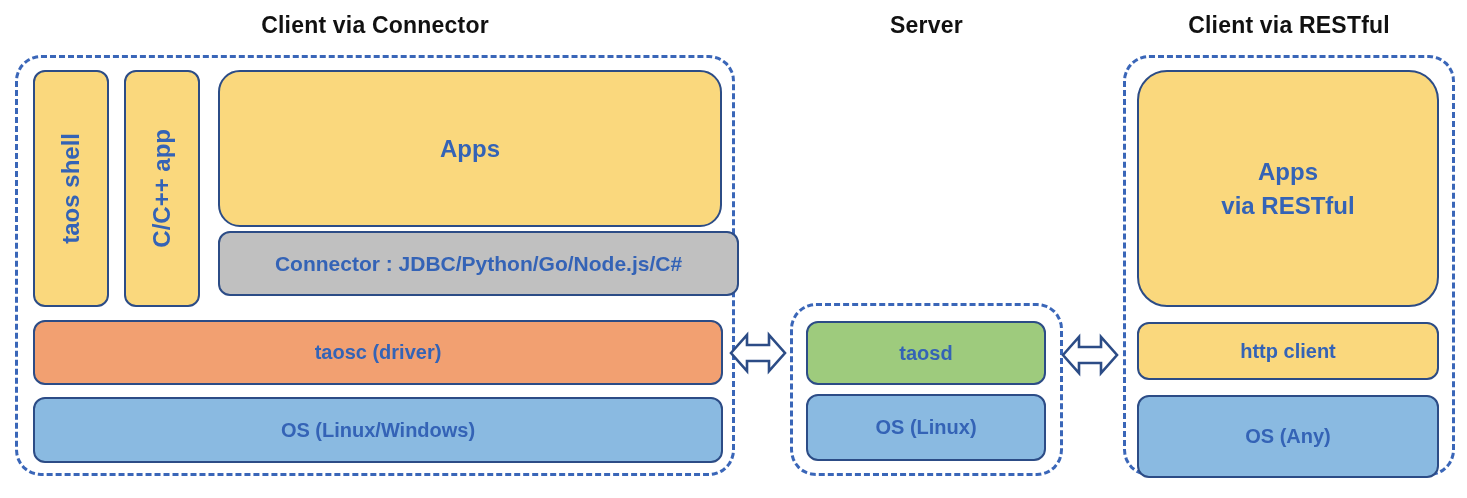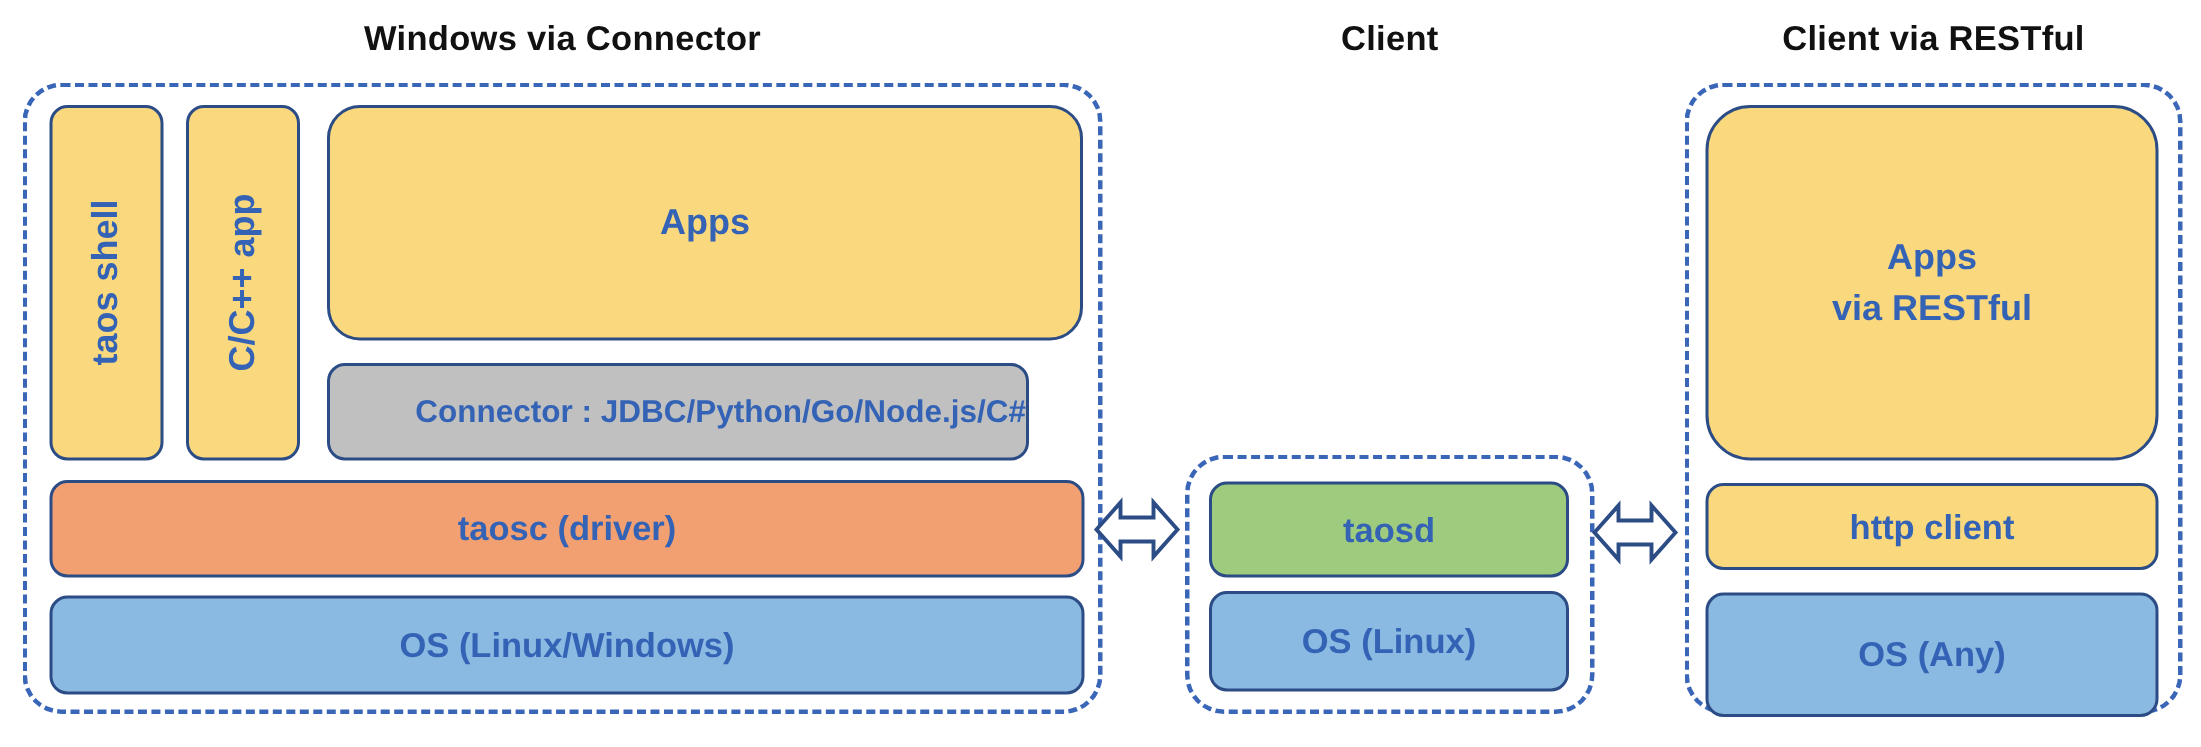--- a/index.html
+++ b/index.html
@@ -45,51 +45,51 @@
     writing-mode: vertical-rl;
     transform: rotate(180deg);
     font-size: 24px;
     font-weight: bold;
     white-space: nowrap;
   }
   .big-radius { border-radius: 22px; }
   .huge-radius { border-radius: 30px; }
 
   .fs24 { font-size: 24px; }
-  .fs23 { font-size: 23px; }
+  .fs23 { font-size: 20px; }
   .fs21 { font-size: 21px; }
   .two-line { line-height: 1.4; }
 
   .arrow {
     position: absolute;
     width: 58px; height: 46px;
   }
 </style>
 </head>
 <body>
 
-<div class="title" style="left:15px; width:720px;">Windows via Connector</div>
-<div class="title" style="left:790px; width:273px;">Client</div>
+<div class="title" style="left:15px; width:720px;">Client via Connector</div>
+<div class="title" style="left:790px; width:273px;">Server</div>
 <div class="title" style="left:1123px; width:332px;">Client via RESTful</div>
 
 <div class="dashed-container" style="left:15px; top:55px; width:720px; height:421px;">
 
   <div class="box yellow vtext" style="left:15px; top:12px; width:76px; height:237px;">
     <span>taos shell</span>
   </div>
 
   <div class="box yellow vtext" style="left:106px; top:12px; width:76px; height:237px;">
     <span>C/C++ app</span>
   </div>
 
   <div class="box yellow big-radius fs24" style="left:200px; top:12px; width:504px; height:157px;">
     <span>Apps</span>
   </div>
 
-  <div class="box gray fs21" style="left:200px; top:184px; width:468px; height:65px;justify-content:flex-end;">
+  <div class="box gray fs21" style="left:200px; top:173px; width:521px; height:65px;">
     <span>Connector : JDBC/Python/Go/Node.js/C#</span>
   </div>
 
   <div class="box orange fs23" style="left:15px; top:262px; width:690px; height:65px;">
     <span>taosc (driver)</span>
   </div>
 
   <div class="box blue fs23" style="left:15px; top:339px; width:690px; height:66px;">
     <span>OS (Linux/Windows)</span>
   </div>

